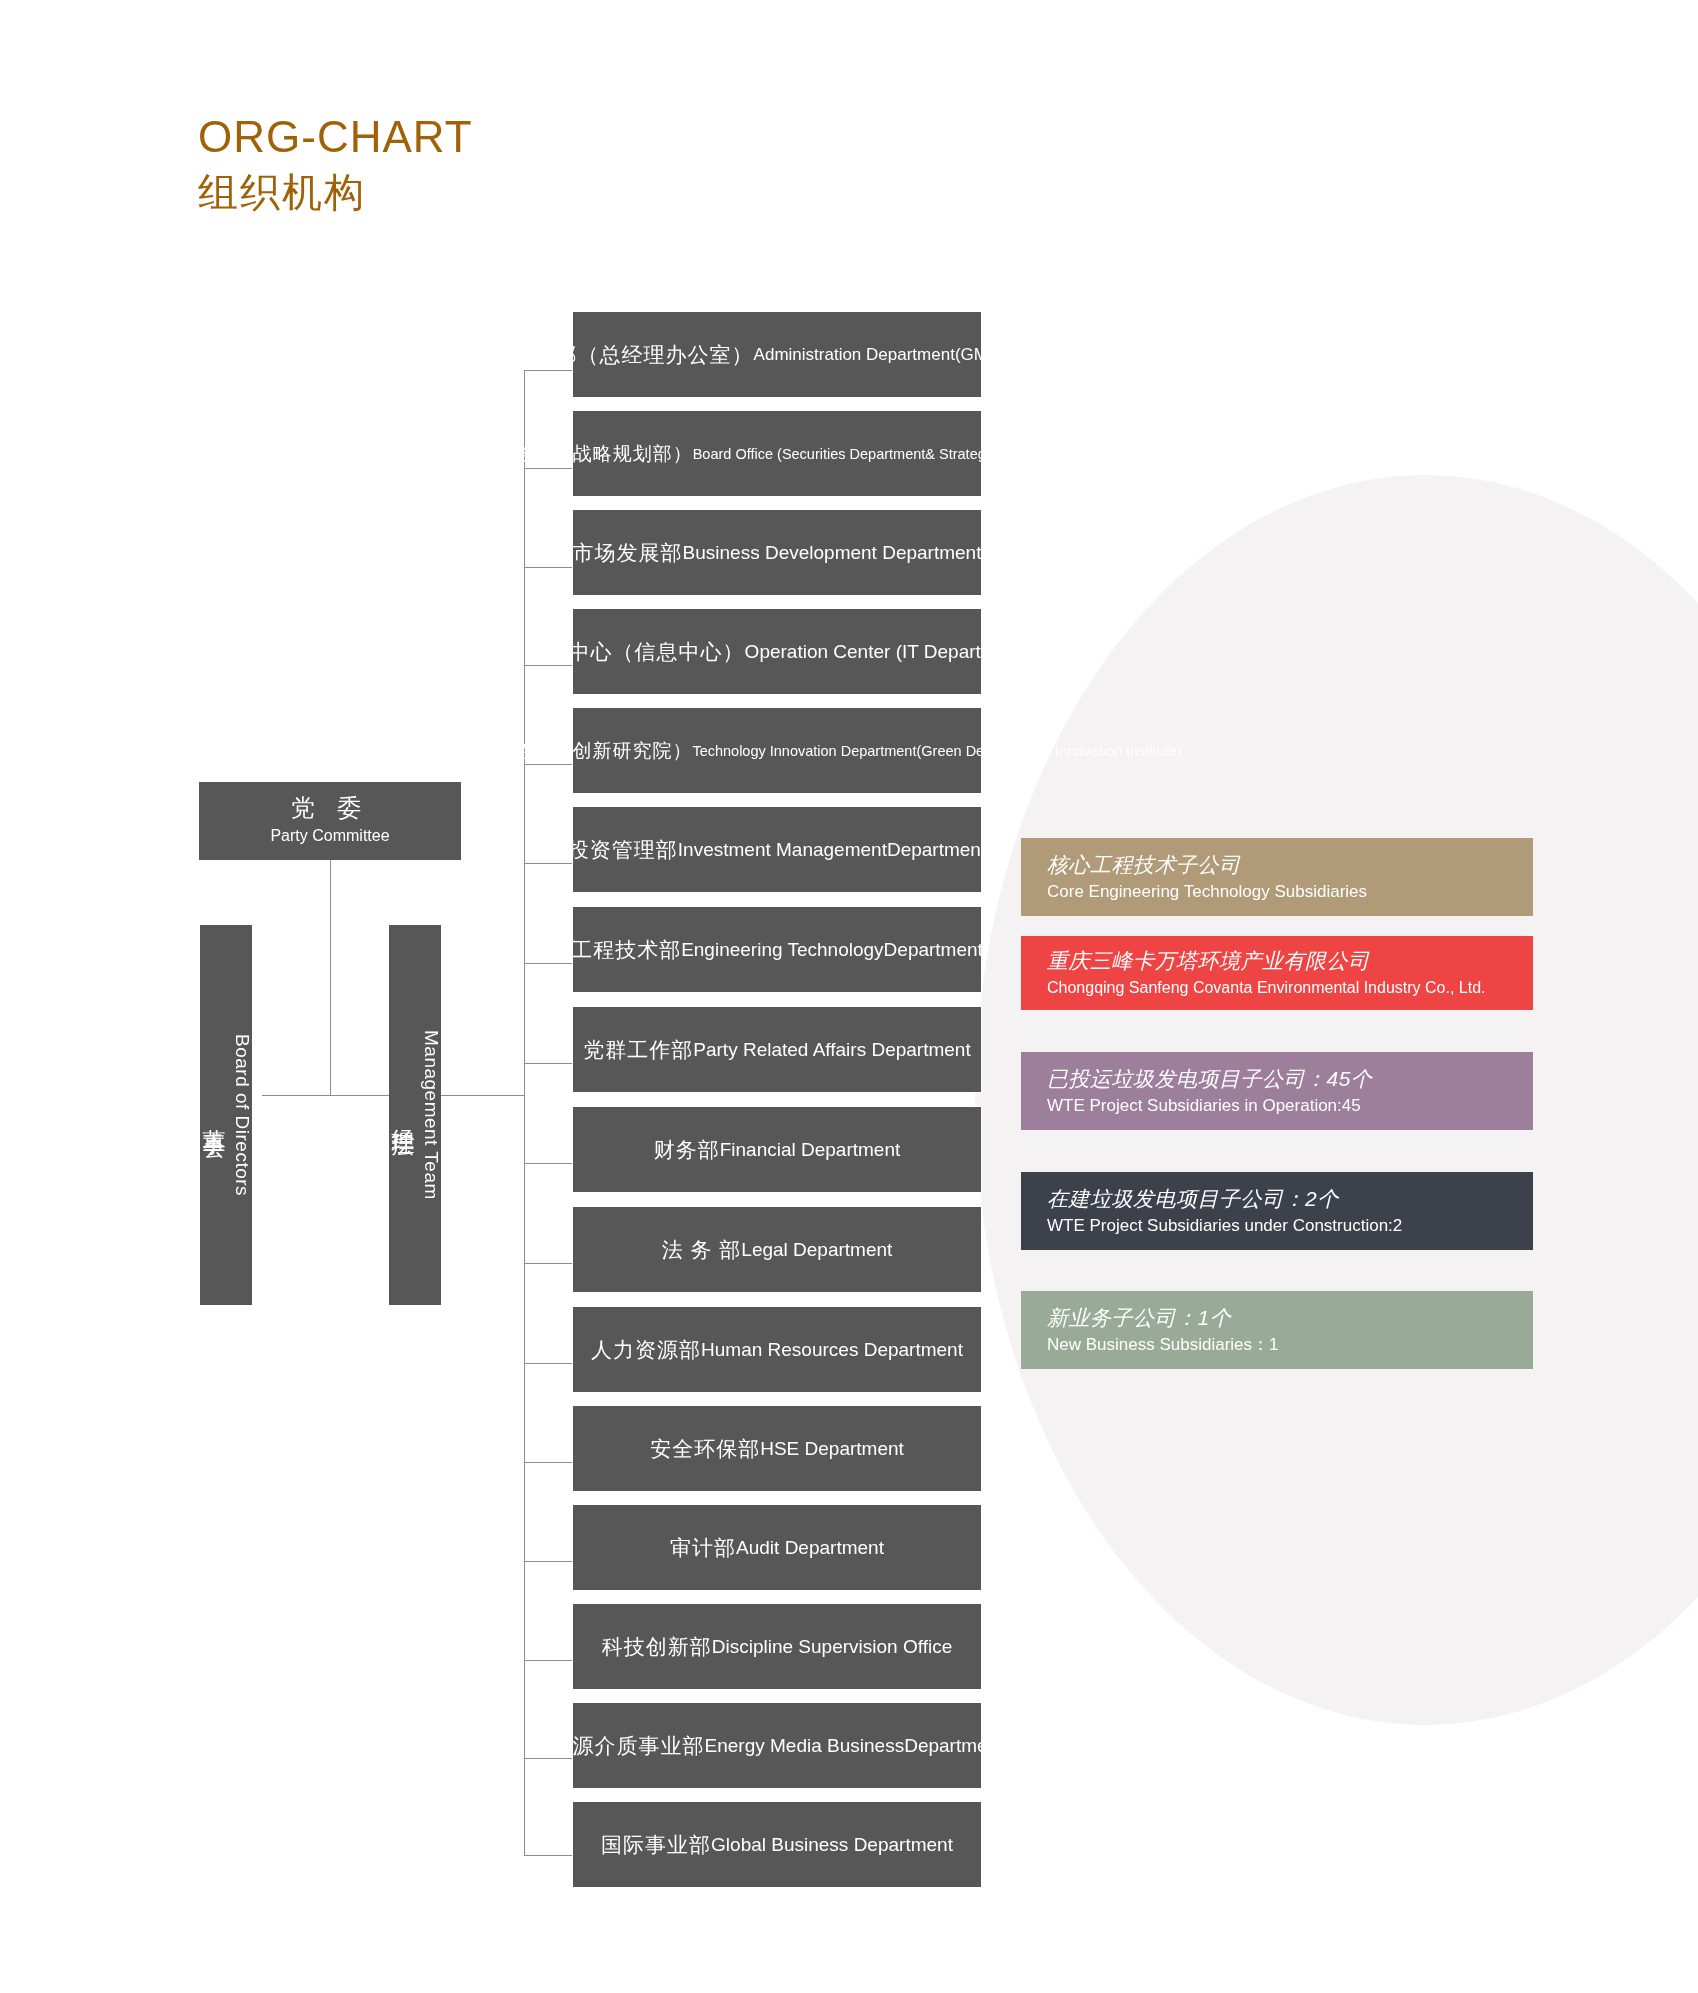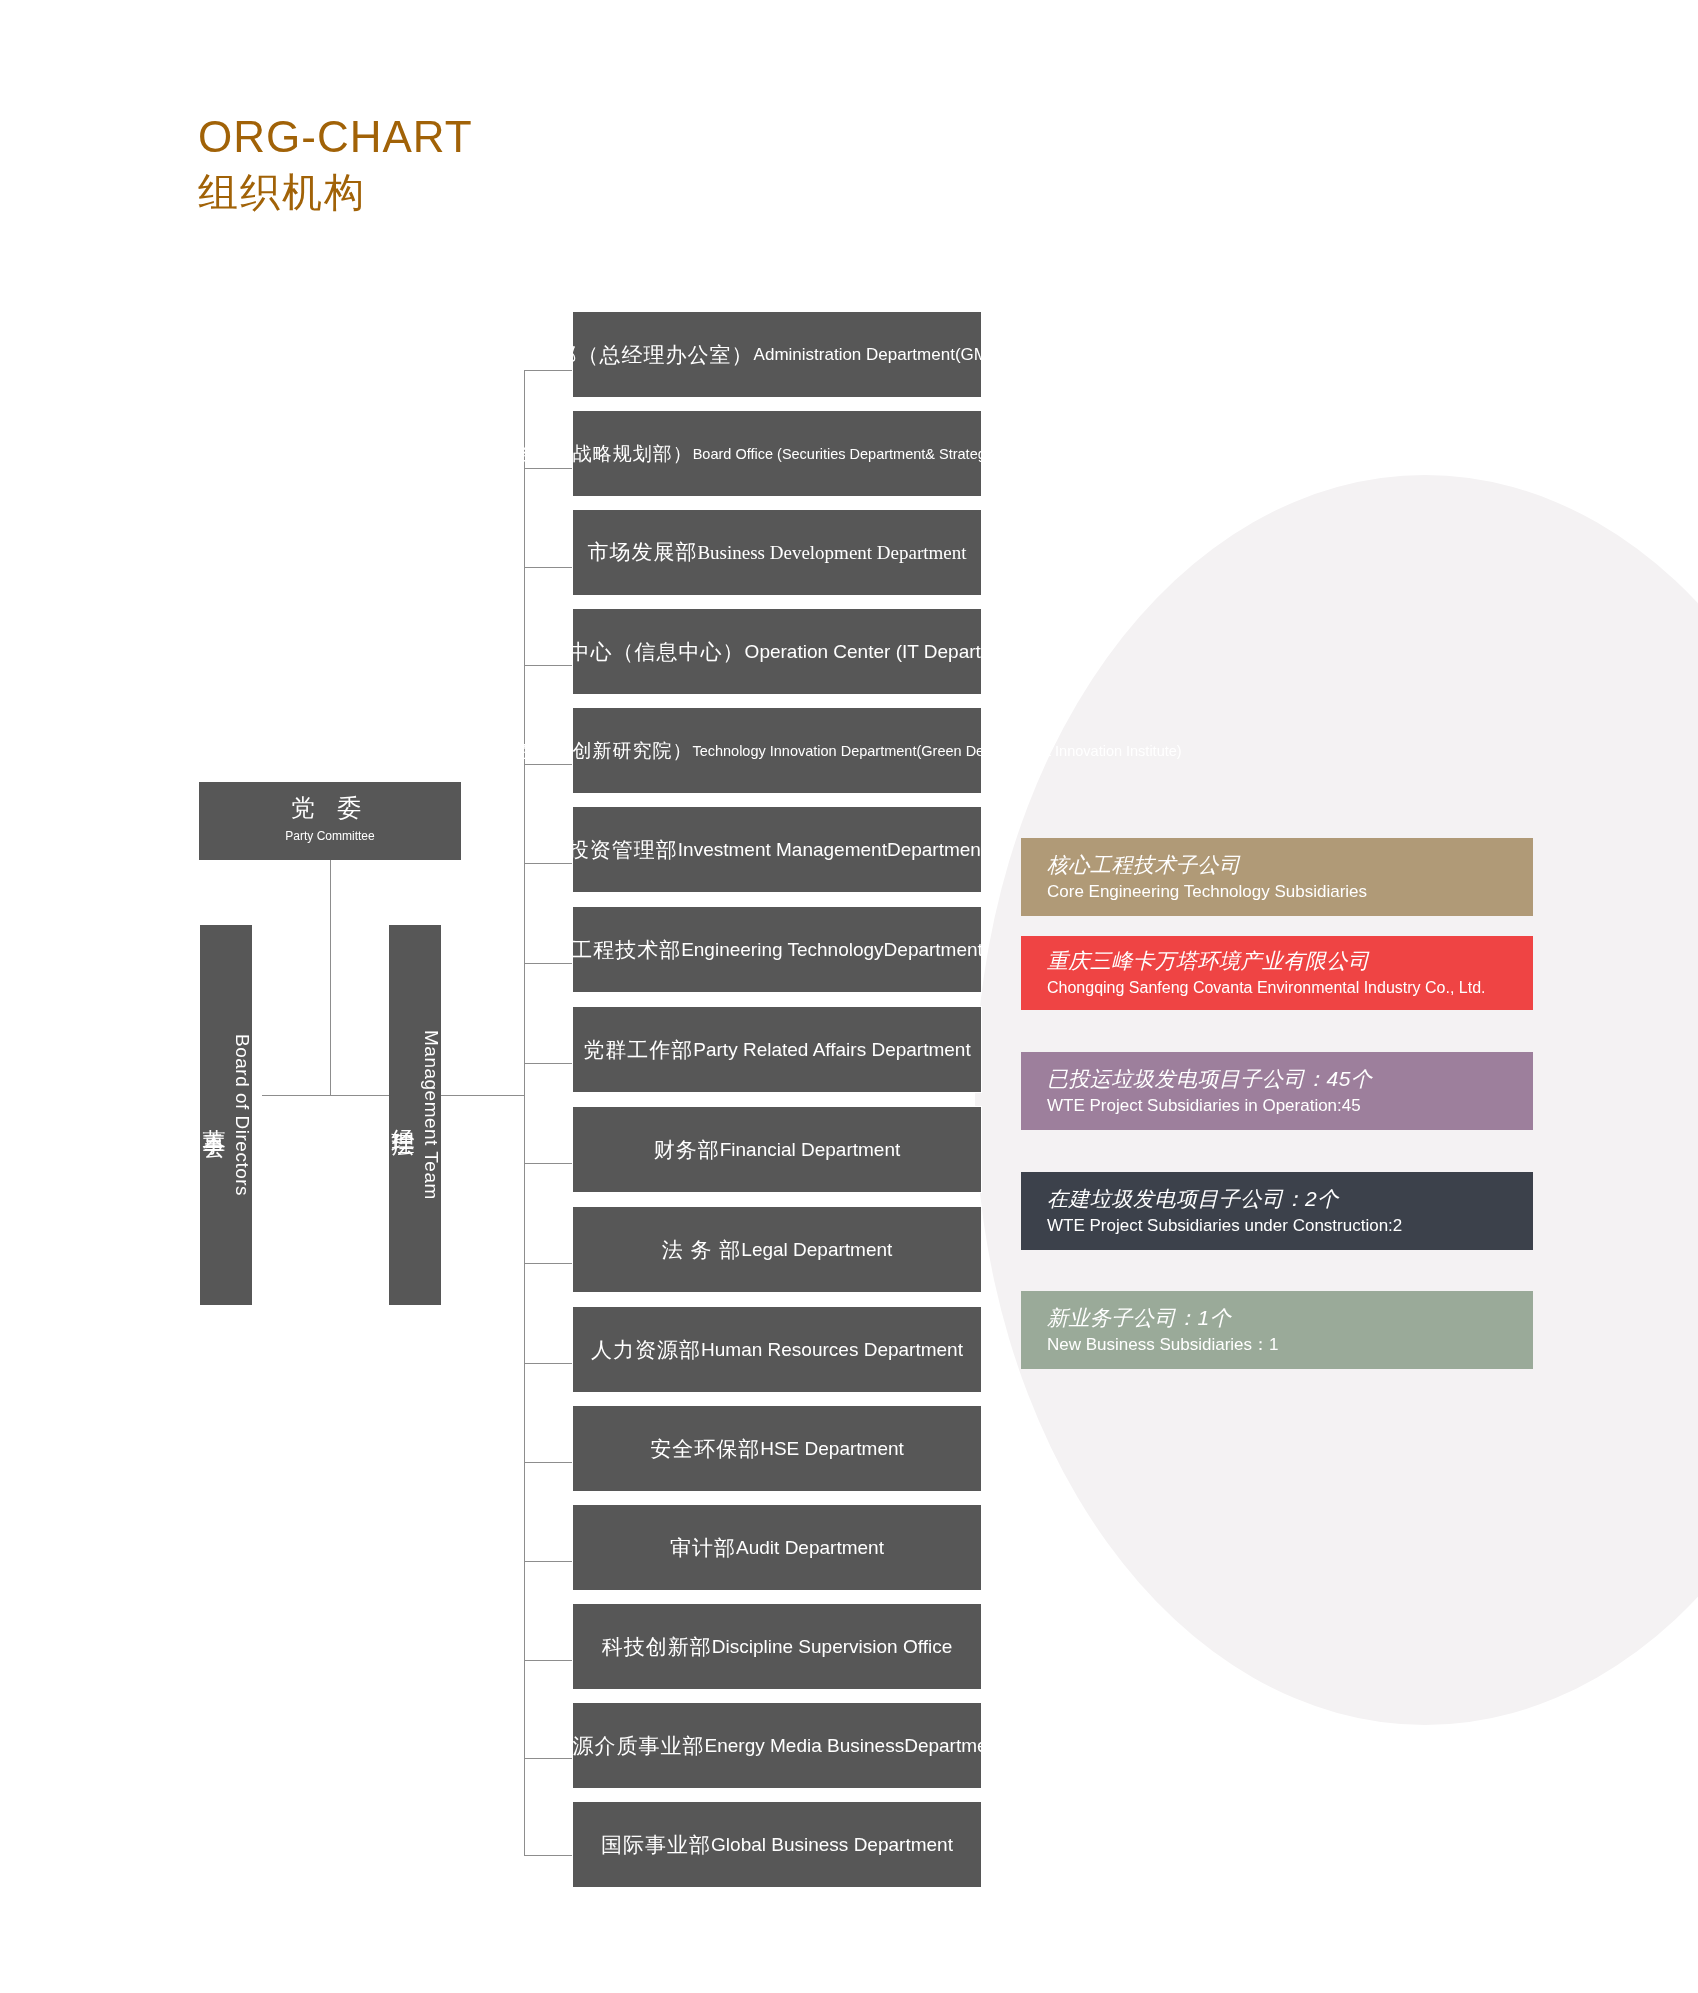--- a/index.html
+++ b/index.html
@@ -93,21 +93,21 @@
     width: 262px;
     height: 78px;
     background: #575757;
     display: flex;
     flex-direction: column;
     align-items: center;
     justify-content: center;
     color: #fff;
   }
   .party-box .cn { font-size: 24px; letter-spacing: 8px; line-height: 30px; }
-  .party-box .en { font-size: 12px; line-height: 26px; text-align: right; }
+  .party-box .en { font-size: 16px; line-height: 26px; text-align: right; }
 
   
   .vbox {
     position: absolute;
     background: #575757;
     display: flex;
     align-items: center;
     justify-content: center;
     color: #fff;
   }
@@ -206,21 +206,21 @@
     <div class="en">Administration Department</div>
     <div class="en">(GM Office)</div>
   </div>
 
   <div class="box tiny-en tiny-cn" style="left:572px; top:410px; width:410px; height:87px;">
     <div class="cn">董事办（证券部、战略规划部）</div>
     <div class="en">Board Office (Securities Department</div>
     <div class="en">&amp; Strategic Planning Department)</div>
   </div>
 
-  <div class="box" style="left:572px; top:509px; width:410px; height:87px;font-family:Liberation Serif, serif;">
+  <div class="box" style="left:572px; top:509px; width:410px; height:87px;">
     <div class="cn">市场发展部</div>
     <div class="en">Business Development Department</div>
   </div>
 
   <div class="box" style="left:572px; top:608px; width:410px; height:87px;">
     <div class="cn">运营中心（信息中心）</div>
     <div class="en">Operation Center (IT Department)</div>
   </div>
 
   <div class="box tiny-en tiny-cn" style="left:572px; top:707px; width:410px; height:87px;">

